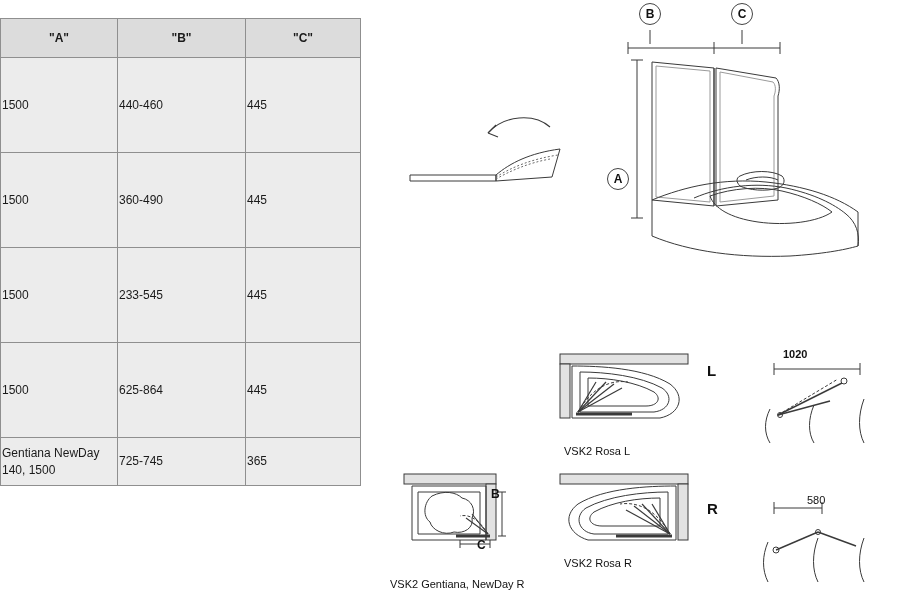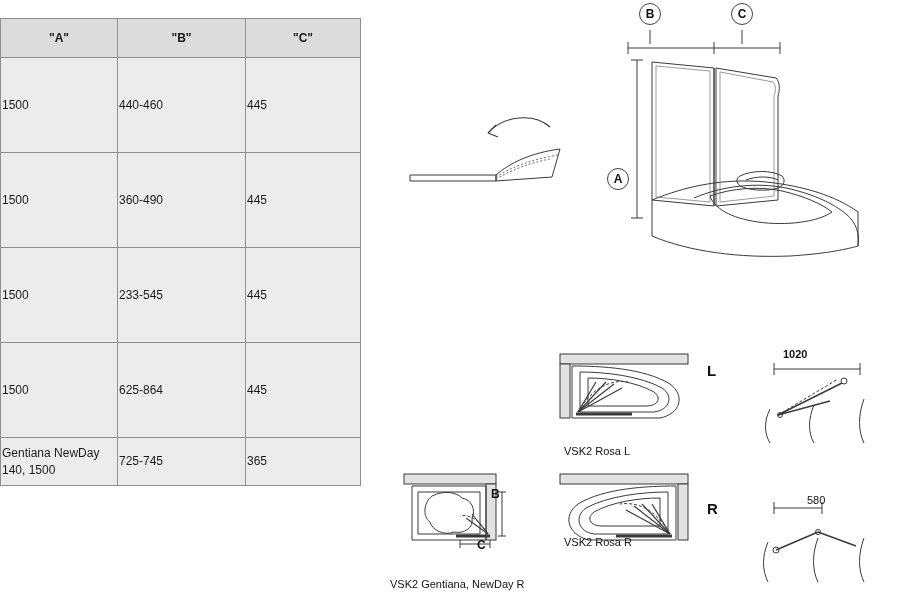--- a/index.html
+++ b/index.html
@@ -220,21 +220,21 @@
 
     <path d="M68 66 L124 66" stroke-width="3"></path>
     <path d="M122 64 L78 40" stroke-width="1.2"></path>
     <path d="M122 64 L86 36" stroke-width="1.2"></path>
     <path d="M122 64 L94 34" stroke-width="1.2"></path>
     <path d="M122 64 L104 34" stroke-width="1.2"></path>
     <path d="M122 64 C106 36 86 32 72 34" stroke-dasharray="3,2"></path>
   </g>
 </svg>
 <div class="big-letter" style="left:707px; top:500px;">R</div>
-<div class="caption" style="left:564px; top:536px;">VSK2 Rosa R</div>
+<div class="caption" style="left:564px; top:557px;">VSK2 Rosa R</div>
 
 <svg class="draw" style="left:398px; top:470px;" width="140" height="90" viewBox="0 0 140 90">
   <g fill="none" stroke="#3a3a3a" stroke-width="1">
     <rect x="6" y="4" width="92" height="10" fill="#e2e2e2" stroke="#3a3a3a"></rect>
     <rect x="88" y="14" width="10" height="56" fill="#e2e2e2" stroke="#3a3a3a"></rect>
 
     <path d="M14 16 L14 70 L88 70 L88 16 Z"></path>
     <path d="M20 22 L20 64 L82 64 L82 22 Z"></path>
 
     <path d="M34 26 C46 20 58 22 64 28 C74 30 78 40 74 48 C76 58 66 64 56 62 C46 66 34 60 32 52 C24 46 26 32 34 26 Z"></path>

